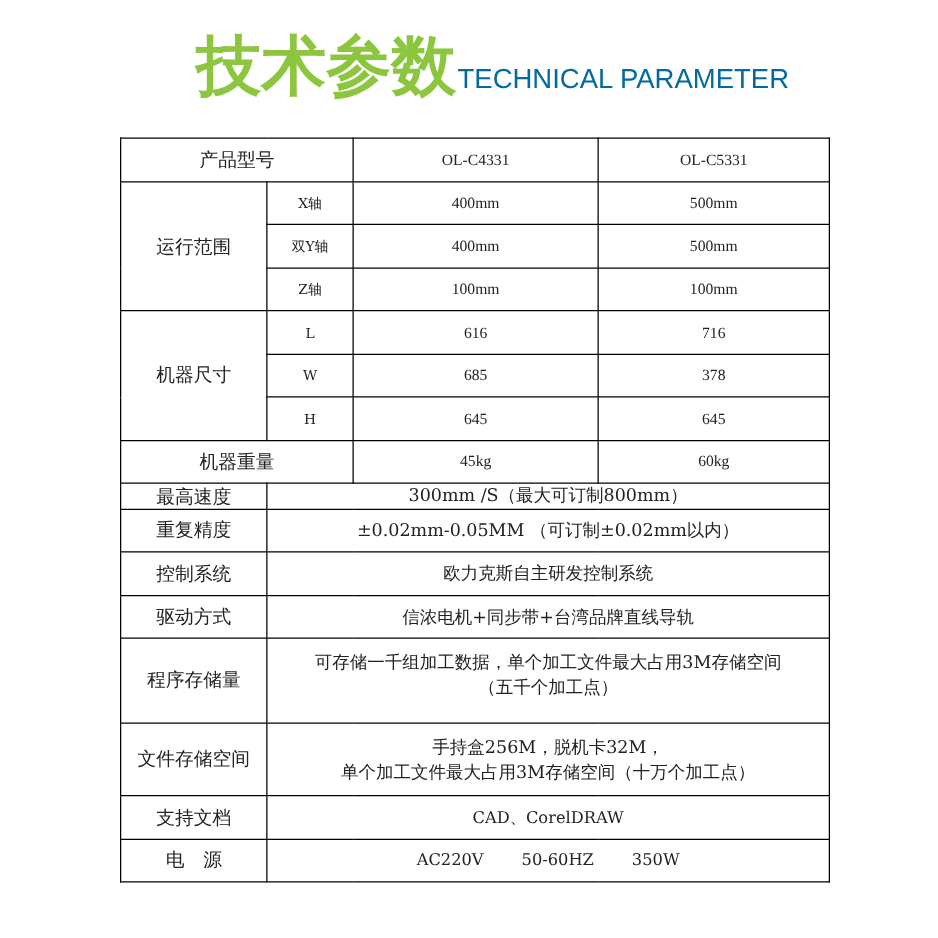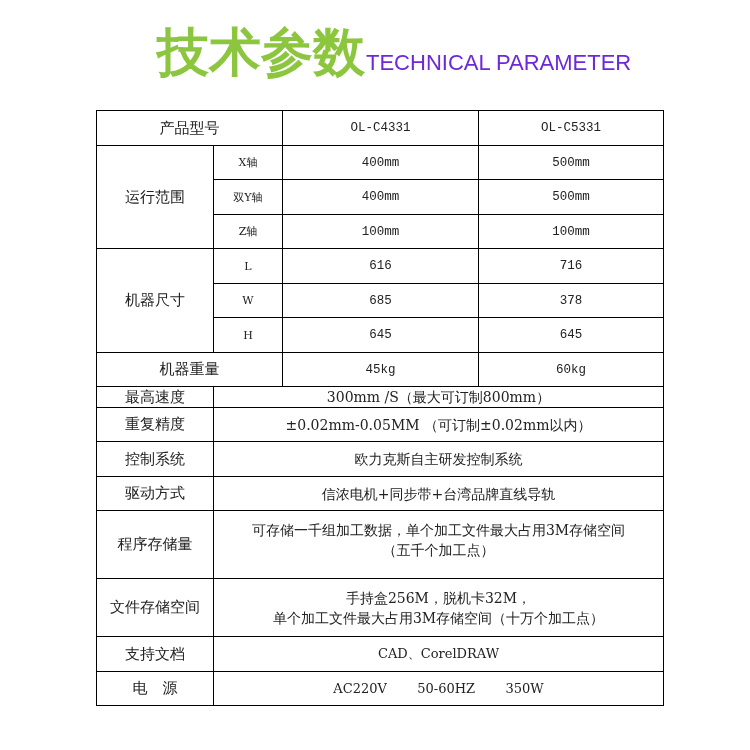--- a/index.html
+++ b/index.html
@@ -1,24 +1,24 @@
 <!DOCTYPE html>
 <html><head>
 <meta charset="utf-8">
 <style>
   html, body { margin: 0; padding: 0; background: #ffffff; }
   body { width: 750px; height: 750px; position: relative; overflow: hidden; }
   .title-wrap { position: absolute; left: 141px; top: 18px; height: 70px; white-space: nowrap; }
   .title-cn { font-family: "DejaVu Sans", sans-serif; font-weight: bold; font-size: 52px; color: #8cc63f; letter-spacing: 0px; display: inline-block; vertical-align: baseline; margin-left: 16px; }
-  .title-en { font-family: "Liberation Sans", sans-serif; font-size: 22px; color: #6d28d9; display: inline-block; vertical-align: baseline; margin-left: 1px; }
+  .title-en { font-family: "Liberation Sans", sans-serif; font-size: 22px; color: #0369a1; display: inline-block; vertical-align: baseline; margin-left: 1px; }
   table.spec { position: absolute; left: 96px; top: 110px; width: 567px; border-collapse: collapse; table-layout: fixed; }
   table.spec td { border: 1px solid #000; text-align: center; vertical-align: middle; padding: 0; color: #222; margin-top: 36px; }
   .lbl { font-family: "DejaVu Sans", sans-serif; font-size: 15px; color: #333; }
   .sub { font-family: "DejaVu Serif", serif; font-size: 11px; color: #222; }
-  .val { font-family: Liberation Mono, monospace; font-size: 12.5px; color: #222; }
+  .val { font-family: Liberation Serif, serif; font-size: 12.5px; color: #222; }
   .valw { font-family: "DejaVu Serif", serif; font-size: 14px; color: #222; line-height: 20px; }
   .valsmall { font-family: "DejaVu Serif", serif; font-size: 13px; color: #222; word-spacing: 6px; }
 </style>
 </head>
 <body>
 
 <div class="title-wrap">
   <span class="title-cn">技术参数</span><span class="title-en">TECHNICAL PARAMETER</span>
 </div>
 

